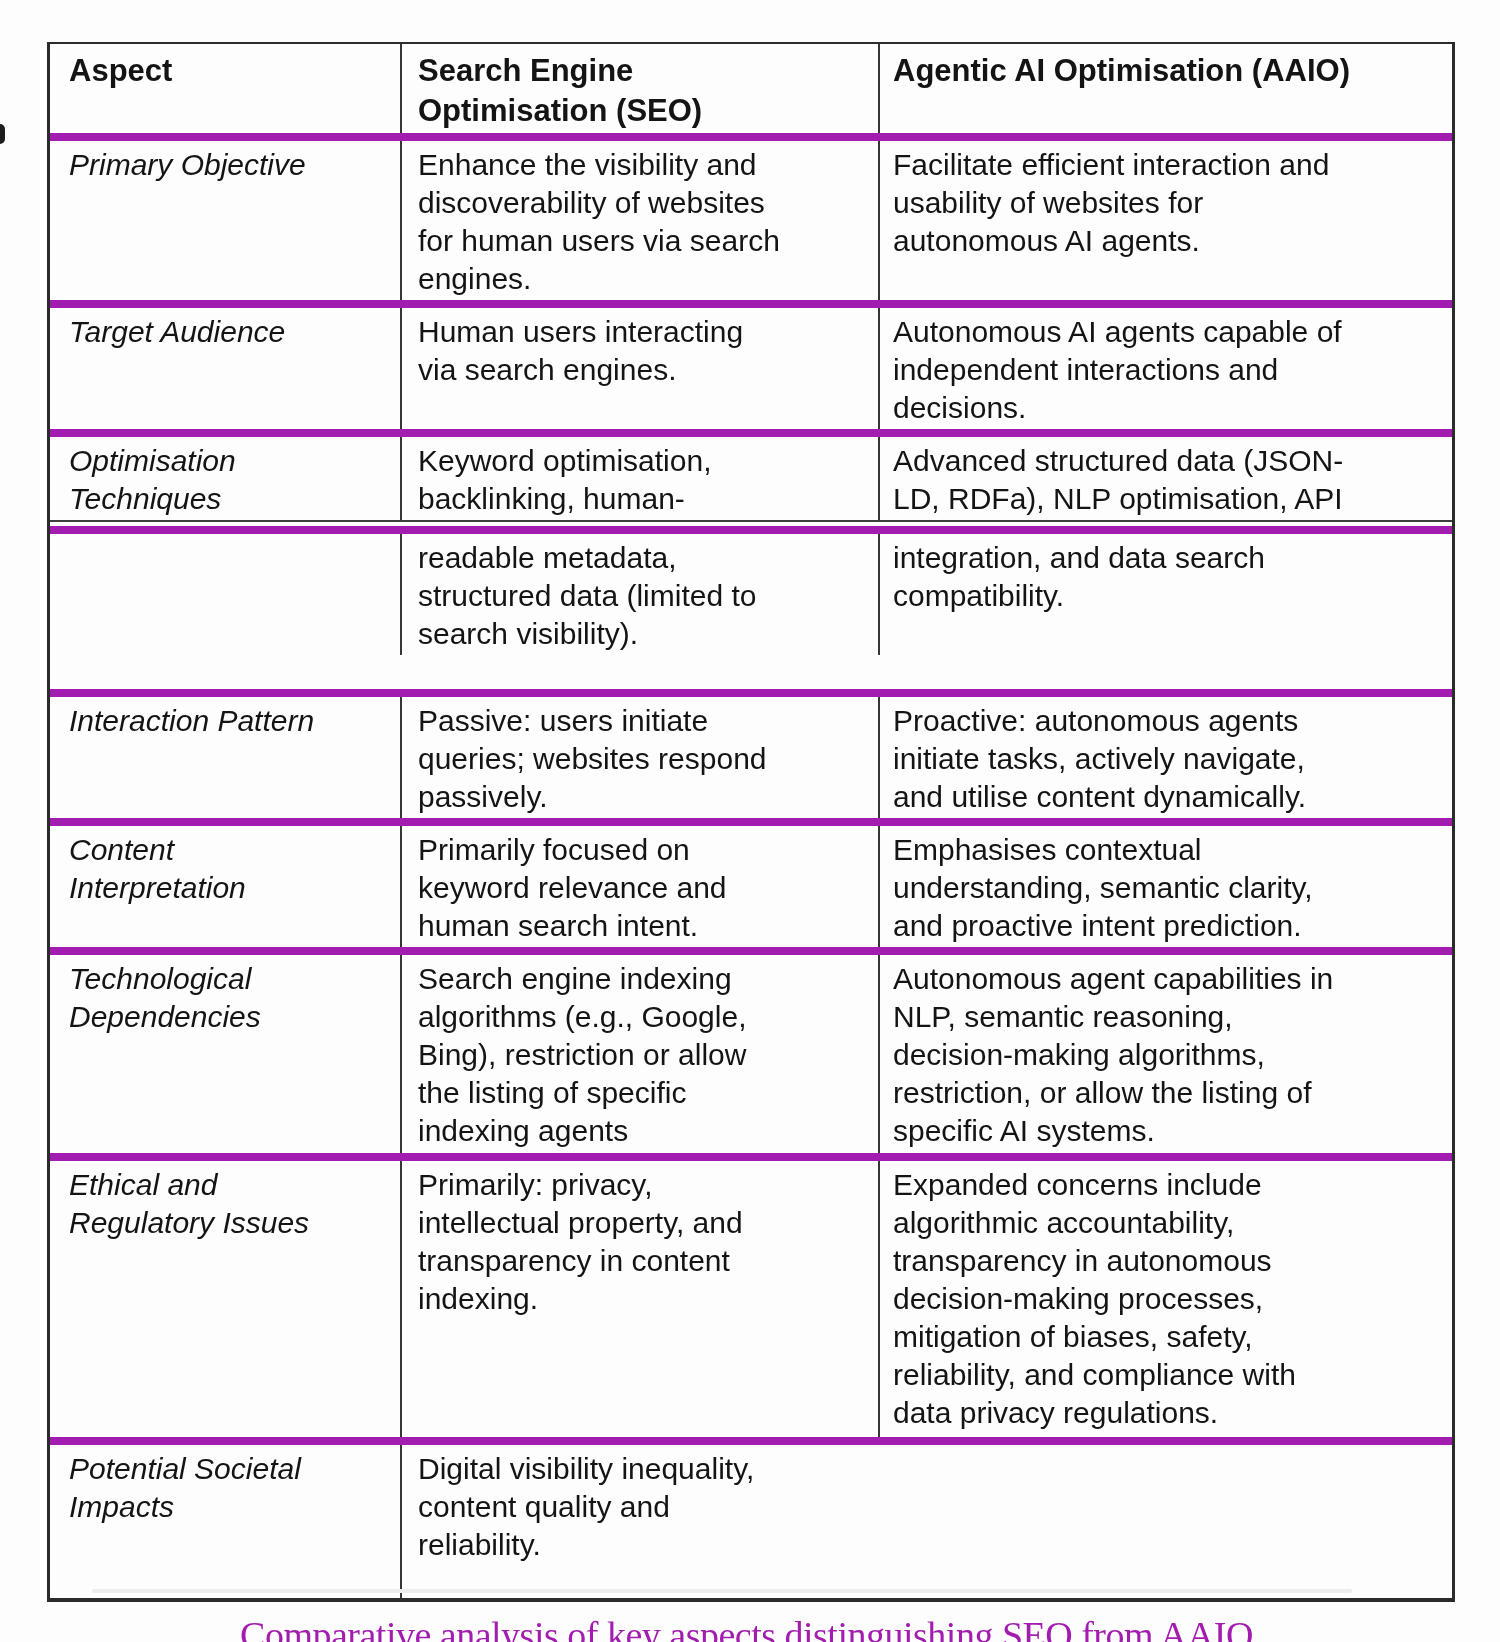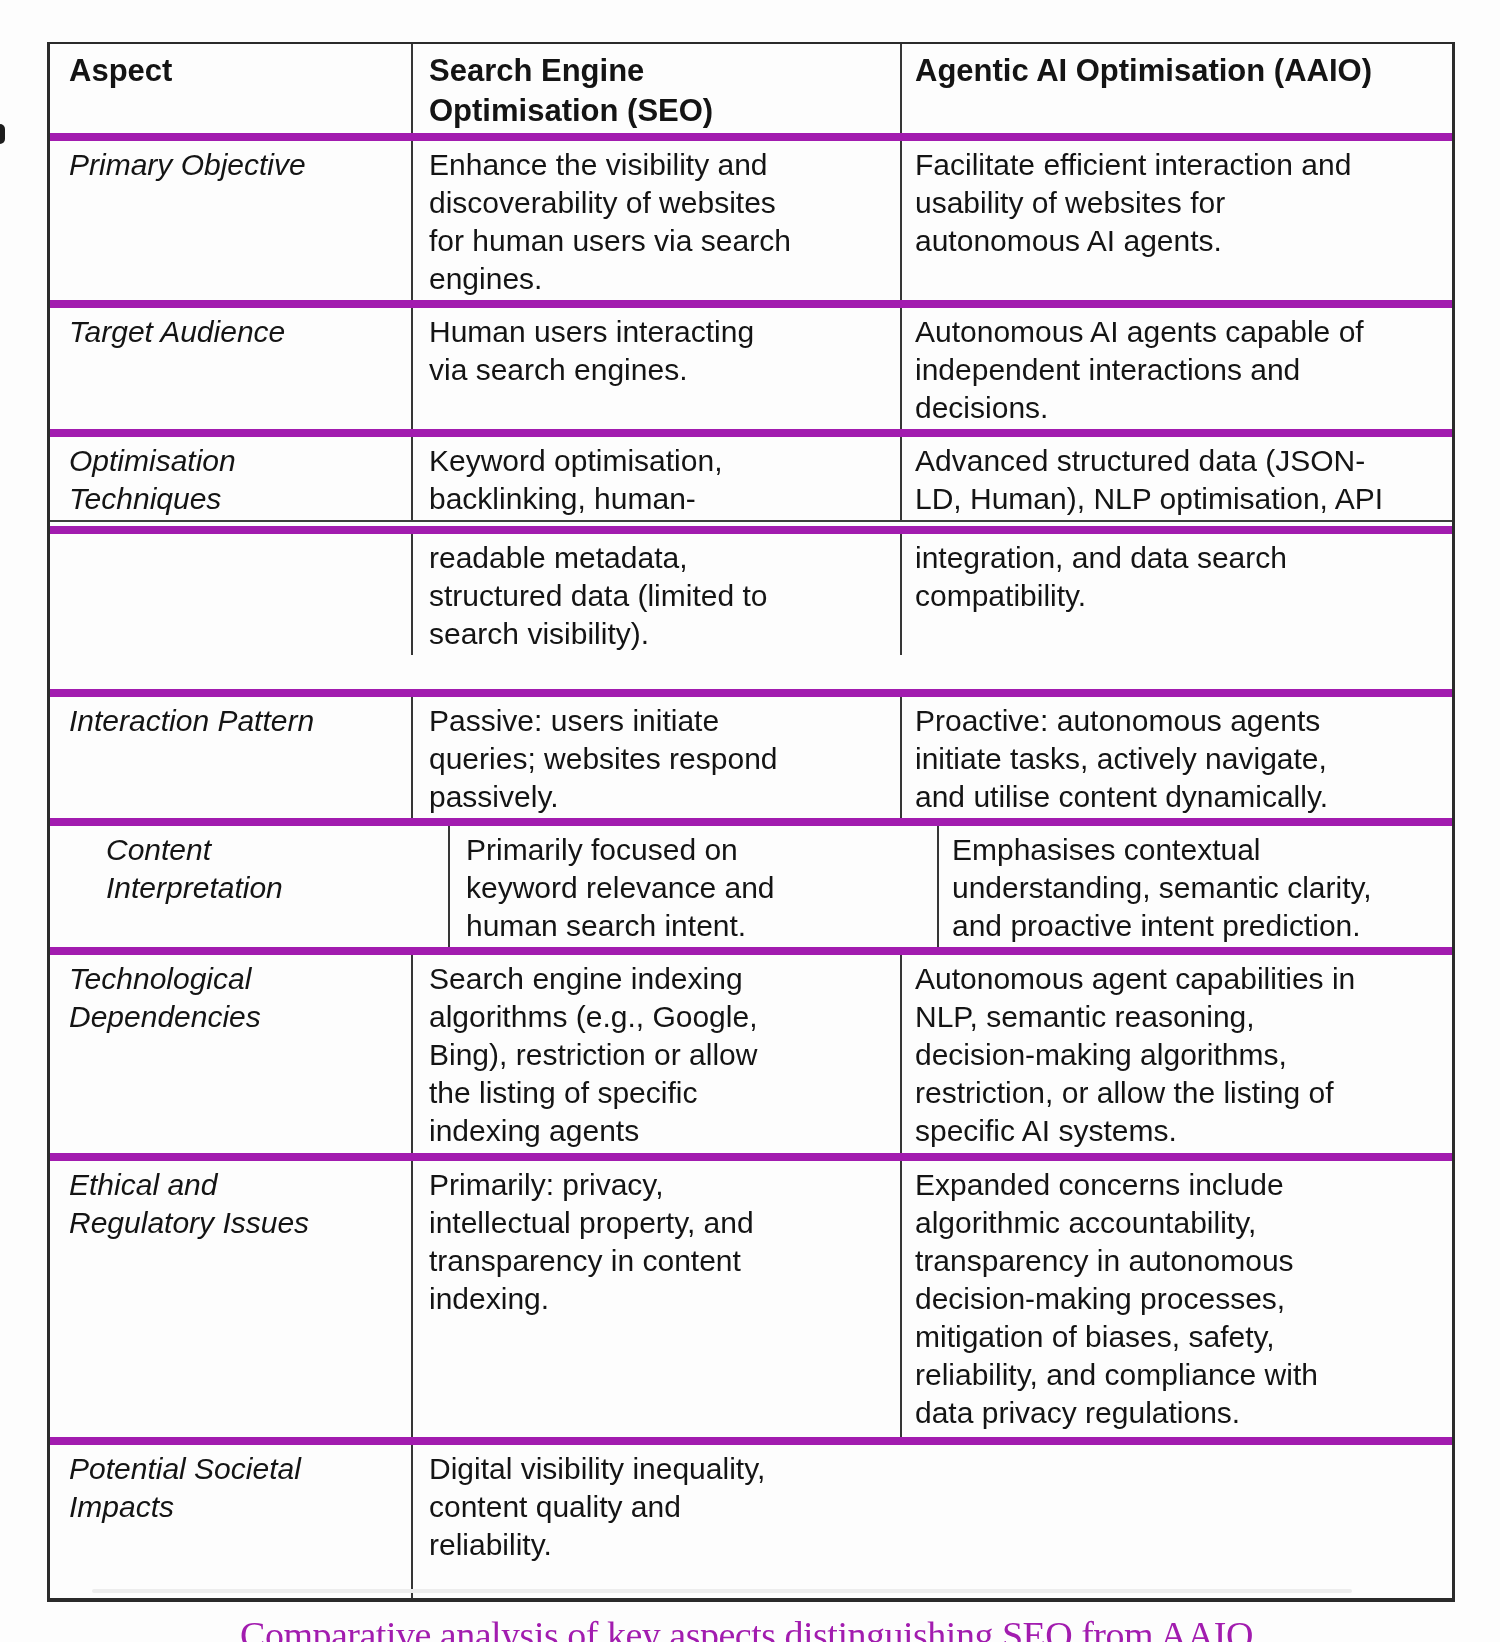--- a/index.html
+++ b/index.html
@@ -17,21 +17,20 @@
   .cmp-table {
     width: 1408px;
     border: 3px solid #2b2b2b;
     border-top-width: 2px;
     border-bottom-width: 4px;
     background: #fdfdfd;
   }
   .row {
     display: grid;
     grid-template-columns: 350px 478px 1fr;
-    gap: 11px;
   }
   .row:not(:first-child) { border-top: 8px solid #a21caf; }
   
   .split-after { border-bottom: 2px solid #3d3d3d; }
   .continuation { margin-top: 4px; border-top: 2px solid #3d3d3d; }
   .cell {
     padding: 5px 12px 2px 16px;
     font-size: 30px;
     line-height: 38px;
     white-space: pre-line;
@@ -45,21 +44,21 @@
     font-size: 31px;
     line-height: 40px;
     padding-top: 7px;
   }
   .r-header { min-height: 83px; }
   .r-0 { min-height: 156px; }
   .r-1 { min-height: 129px; }
   .r-2 { min-height: 80px; }
   .r-3 { min-height: 118px; }
   .r-4 { min-height: 124px; margin-top: 34px; }
-  .r-5 { min-height: 127px; padding-left: 37px; }
+  .r-5 { min-height: 127px; }
   .r-6 { min-height: 206px; }
   .r-7 { min-height: 284px; }
   .r-8 { min-height: 161px; }
   .caption {
     width: 1408px;
     margin-top: 11px;
     text-align: center;
     font-family: "Liberation Serif", "DejaVu Serif", serif;
     font-size: 38px;
     color: #a21caf;
@@ -115,21 +114,21 @@
 independent interactions and
 decisions.</div>
     </div>
 
     <div class="row r-2 split-after">
       <div class="cell c1">Optimisation
 Techniques</div>
       <div class="cell c2">Keyword optimisation,
 backlinking, human-</div>
       <div class="cell c3">Advanced structured data (JSON-
-LD, Human), NLP optimisation, API</div>
+LD, RDFa), NLP optimisation, API</div>
     </div>
 
     <div class="row r-3 continuation">
       <div class="cell c1"></div>
       <div class="cell c2">readable metadata,
 structured data (limited to
 search visibility).</div>
       <div class="cell c3">integration, and data search
 compatibility.</div>
     </div>

